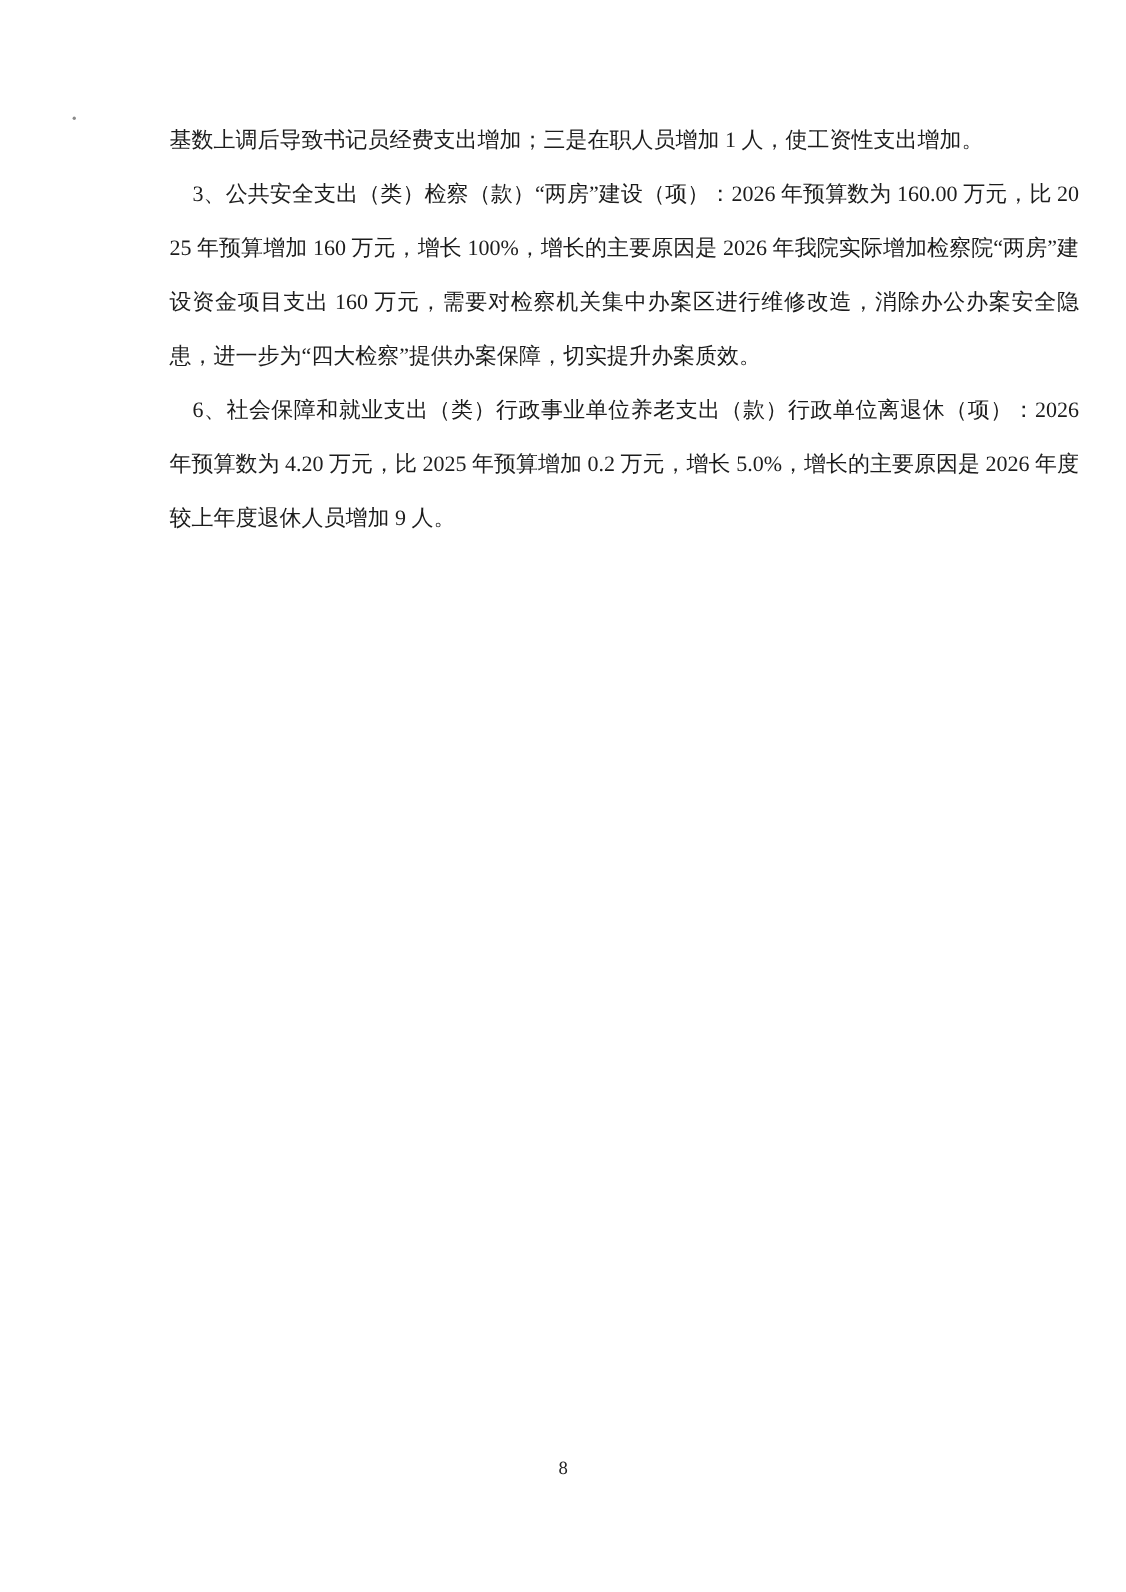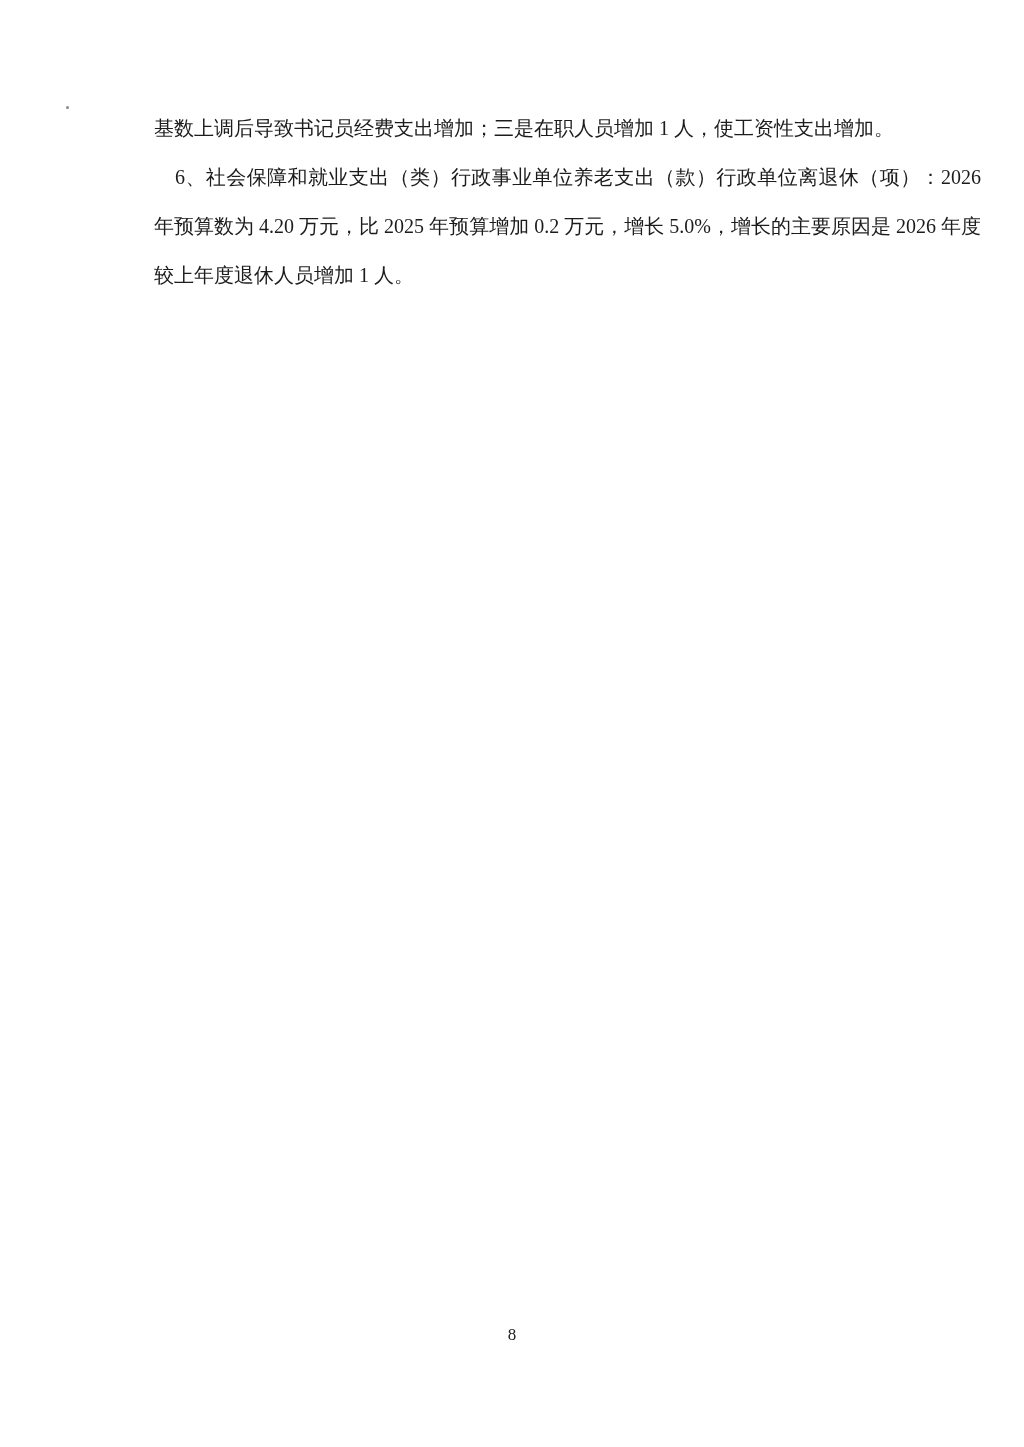--- a/index.html
+++ b/index.html
@@ -55,18 +55,19 @@
     color: #222222;
   }
 </style>
 </head>
 <body>
 
 <div class="page">
   <div class="scan-speck"></div>
   <main class="body-text">
       <p class="para">基数上调后导致书记员经费支出增加；三是在职人员增加 1 人，使工资性支出增加。</p>
-      <p class="para indent">6、社会保障和就业支出（类）行政事业单位养老支出（款）行政单位离退休（项）：2026 年预算数为 4.20 万元，比 2025 年预算增加 0.2 万元，增长 5.0%，增长的主要原因是 2026 年度较上年度退休人员增加 1 人。</p>
+      <p class="para indent">3、公共安全支出（类）检察（款）“两房”建设（项）：2026 年预算数为 160.00 万元，比 2025 年预算增加 160 万元，增长 100%，增长的主要原因是 2026 年我院实际增加检察院“两房”建设资金项目支出 160 万元，需要对检察机关集中办案区进行维修改造，消除办公办案安全隐患，进一步为“四大检察”提供办案保障，切实提升办案质效。</p>
+      <p class="para indent">6、社会保障和就业支出（类）行政事业单位养老支出（款）行政单位离退休（项）：2026 年预算数为 4.20 万元，比 2025 年预算增加 0.2 万元，增长 5.0%，增长的主要原因是 2026 年度较上年度退休人员增加 9 人。</p>
     </main>
   <footer class="page-footer">
     <span>8</span>
   </footer>
 </div>
 
 </body></html>

